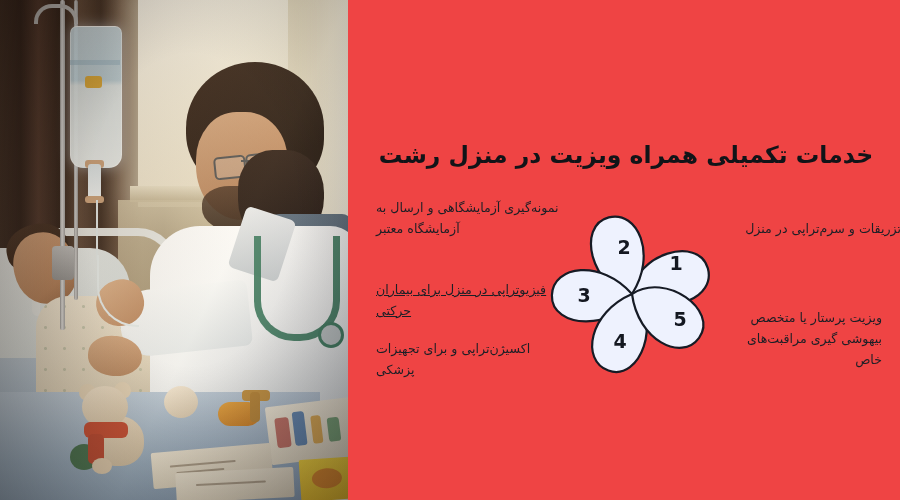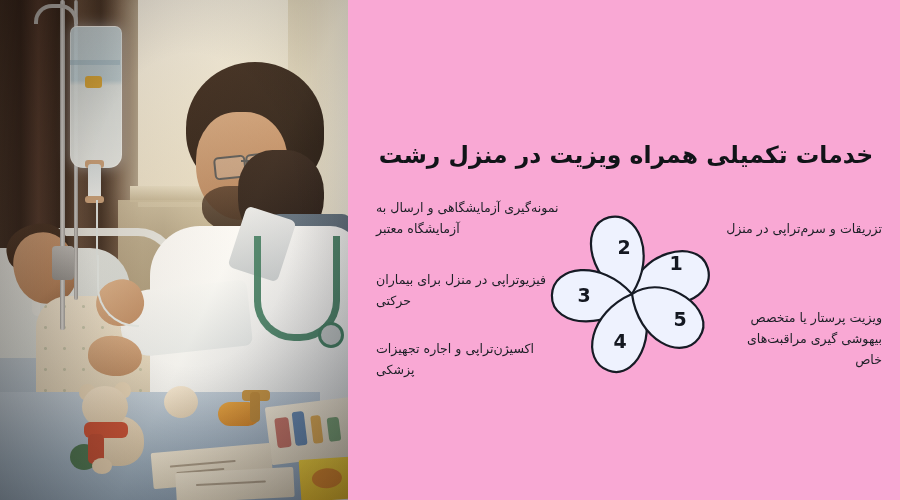--- a/index.html
+++ b/index.html
@@ -139,21 +139,21 @@
     background:linear-gradient(170deg,#f3ecdc,#e0d6c1);}
   .card.c4{left:300px;top:458px;width:62px;height:42px;transform:rotate(-4deg);
     background:linear-gradient(170deg,#f2d23c,#e0b427);}
   .scribble{position:absolute;height:2px;background:rgba(90,70,50,.45);border-radius:1px;}
   .doodle{position:absolute;border-radius:3px;opacity:.8;}
   .ph-vignette{position:absolute;inset:0;
     background:radial-gradient(ellipse at 55% 42%,rgba(0,0,0,0) 38%,rgba(0,0,0,.34) 100%);}
   .ph-warm{position:absolute;inset:0;background:linear-gradient(115deg,rgba(60,35,15,.26),rgba(255,225,170,.1) 60%,rgba(20,18,30,.22));}
 
   
-  .panel{position:absolute;left:348px;top:0;width:552px;height:500px;background:#f9a8d4;}
+  .panel{position:absolute;left:348px;top:0;width:552px;height:500px;background:#ef4444;}
   .title{
     position:absolute;right:24px;top:140px;width:500px;
     text-align:center;color:#111418;
     font-size:23.5px;font-weight:700;letter-spacing:0;
     line-height:1.35;direction:rtl;white-space:nowrap;
   }
   .flower{position:absolute;left:212px;top:198px;width:176px;height:186px;}
   .flower svg{display:block;width:176px;height:186px;overflow:visible;}
   .pnum{
     position:absolute;font-size:19px;font-weight:800;color:#141821;
@@ -271,21 +271,21 @@
           <path d="M72,96 C86,58 152,58 152,92 C152,122 104,130 72,96 Z" transform="rotate(36 72 96)"></path>
         </g>
       </svg>
       <span class="pnum" style="left:106px;top:54px;">1</span>
       <span class="pnum" style="left:54px;top:38px;">2</span>
       <span class="pnum" style="left:14px;top:86px;">3</span>
       <span class="pnum" style="left:50px;top:132px;">4</span>
       <span class="pnum" style="left:110px;top:110px;">5</span>
     </div>
 
-    <div class="lbl right" style="top:219px;">تزریقات و سرم‌تراپی در منزل</div>
+    <div class="lbl right" style="top:219px;margin-left:19px;">تزریقات و سرم‌تراپی در منزل</div>
     <div class="lbl right" style="top:308px;">ویزیت پرستار یا متخصص بیهوشی گیری مراقبت‌های خاص</div>
 
     <div class="lbl left" style="top:198px;">نمونه‌گیری آزمایشگاهی و ارسال به آزمایشگاه معتبر</div>
-    <div class="lbl left" style="top:270px;">فیزیوتراپی در منزل برای بیماران حرکتی</div>
-    <div class="lbl left" style="top:339px;">اکسیژن‌تراپی و اجاره تجهیزات پزشکی</div>
+    <div class="lbl left" style="top:280px;text-decoration:underline;">فیزیوتراپی در منزل برای بیماران حرکتی</div>
+    <div class="lbl left" style="top:339px;">اکسیژن‌تراپی و برای تجهیزات پزشکی</div>
 
   </div>
 </div>
 
 </body></html>

